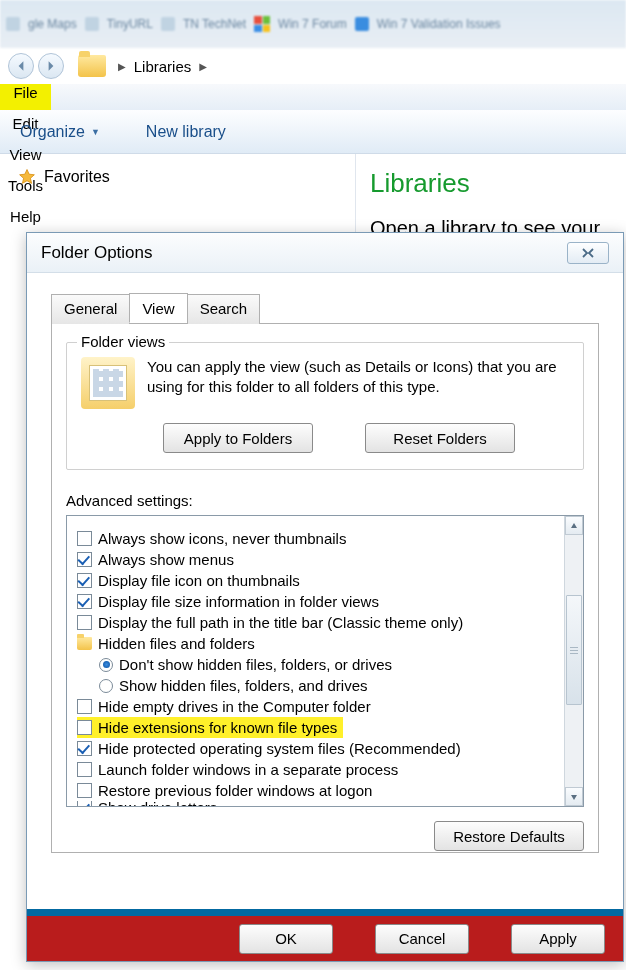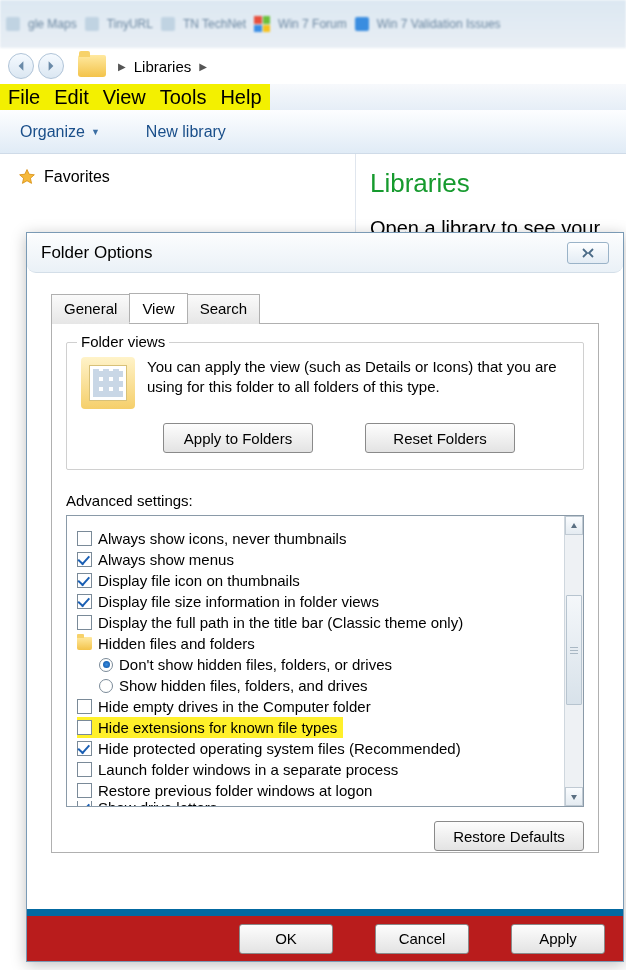--- a/index.html
+++ b/index.html
@@ -18,21 +18,21 @@
 .explorer-nav { height:36px; display:flex; align-items:center; padding:0 8px; gap:4px; border-bottom:0; }
 .nav-btn { width:26px; height:26px; border-radius:50%; border:1px solid #b0c4d8; background:linear-gradient(#f5faff,#dbe7f2); display:flex;align-items:center;justify-content:center; }
 .nav-btn svg { width:12px;height:12px;fill:#6a8aa8; }
 .folder-yel { width:28px;height:22px;position:relative;}
 .folder-yel::before{content:"";position:absolute;inset:0;background:linear-gradient(#ffe9a0,#f3c34a);border-radius:2px 2px 3px 3px;}
 .folder-yel::after{content:"";position:absolute;top:-4px;left:1px;width:11px;height:6px;background:#f7d26a;border-radius:2px 2px 0 0;}
 .breadcrumb { display:flex;align-items:center;gap:8px; font-size:15px; color:#000; margin-left:8px;}
 .breadcrumb .arr { font-size:10px; color:#555; }
 
 
-.menubar { height:26px; background:#f3f000; display:flex; align-items:center; padding:0 8px; gap:14px; font-size:20px; color:#000;}
+.menubar { height:26px; background:#f3f000; display:flex; align-items:center; padding:0 8px; gap:14px; font-size:15px; color:#000;flex-direction:column;}
 .menubar span { cursor:default; }
 .menubar-pad { height:26px; background:linear-gradient(#f7f9fc,#e6eef7);} 
 .menurow { display:flex; }
 .menurow .menubar { flex:0 0 auto; }
 .menurow .menubar-pad { flex:1; }
 
 
 .toolbar2 { height:44px; background:linear-gradient(#fdfeff,#e0ebf6); display:flex;align-items:center; padding:0 20px; gap:46px; border-bottom:1px solid #cfdbe8;}
 .toolbar2 .lnk { color:#1a4f8a; font-size:16px; display:flex;align-items:center;gap:6px;}
 .drop-arr { font-size:9px; color:#3b6ea3; }
@@ -41,21 +41,21 @@
 .explorer-body { display:flex; height:110px; }
 .sidebar { width:355px; padding:14px 18px; }
 .fav-row { display:flex; align-items:center; gap:8px; font-size:16px; color:#000; }
 .star-ico { width:18px;height:18px; }
 .mainpane { flex:1; padding:14px 14px; border-left:1px solid #e0e6ee;}
 .lib-title { color:#169a2e; font-size:26px; }
 .lib-sub { color:#000000; font-size:20px; margin-top:18px; filter:blur(0.5px);}
 
 
 .dialog { position:absolute; left:26px; top:232px; width:598px; height:730px; background:#fff; border:1px solid #7a9ab5; box-shadow:0 3px 14px rgba(0,0,0,0.25); }
-.dlg-title { height:40px; display:flex;align-items:center;justify-content:space-between; padding:0 14px; background:linear-gradient(#fcfdfe,#eaf1f7); border-bottom:1px solid #d3dee8;border-radius:9px; }
+.dlg-title { height:40px; display:flex;align-items:center;justify-content:space-between; padding:0 14px; background:linear-gradient(#fcfdfe,#eaf1f7); border-bottom:1px solid #d3dee8; }
 .dlg-title span { font-size:17px; color:#000; }
 .close-btn { width:42px;height:22px;border:1px solid #9ab3c8;border-radius:3px;background:linear-gradient(#fdfeff,#e3ecf4);display:flex;align-items:center;justify-content:center; }
 .close-btn svg { width:14px;height:12px;stroke:#4a6a86;stroke-width:1.8;fill:none; }
 
 .dlg-body { padding:20px 24px 14px 24px; }
 
 
 .tabs { display:flex; border-bottom:1px solid #b0b0b0; }
 .tab { padding:5px 12px; font-size:15px; border:1px solid #b0b0b0; border-bottom:none; background:linear-gradient(#fafafa,#e6e6e6); margin-right:-1px; position:relative; top:1px;}
 .tab.active { background:#fff; border-bottom:1px solid #fff; top:0; padding-top:6px;}

